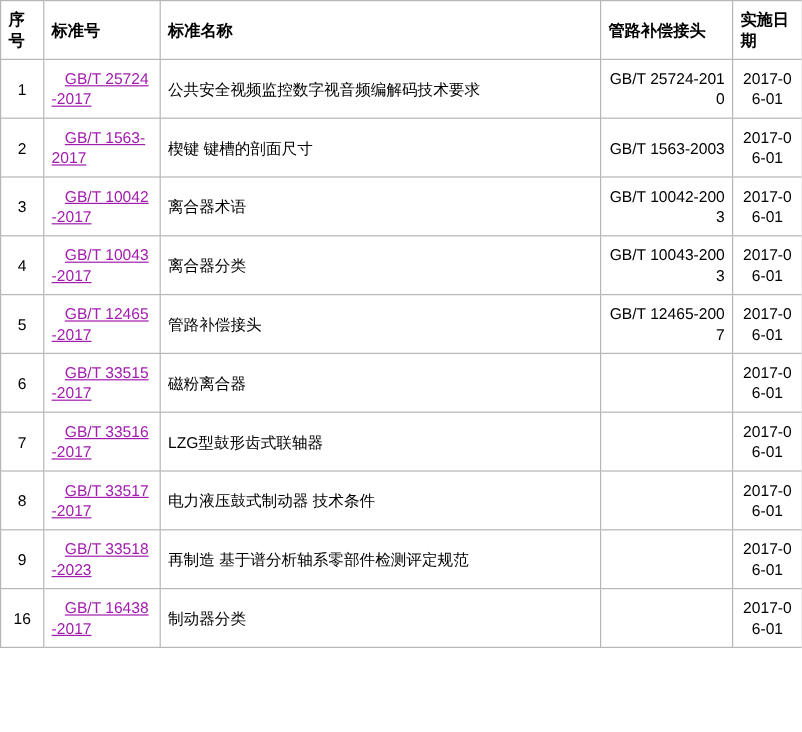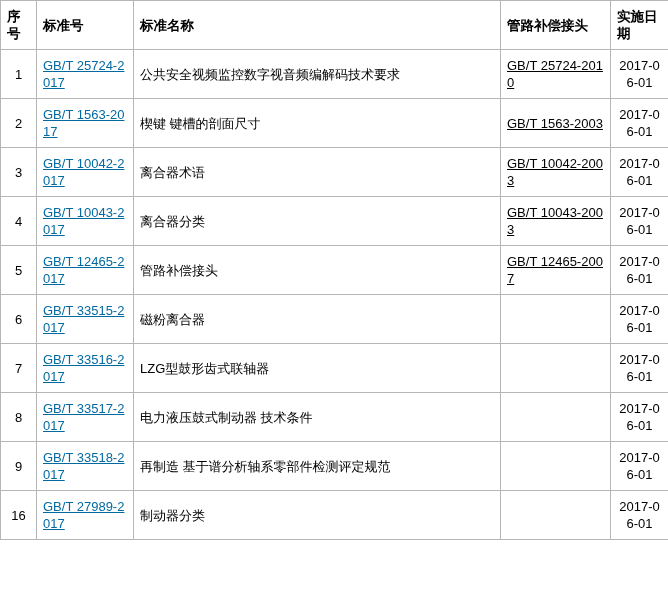--- a/index.html
+++ b/index.html
@@ -43,38 +43,38 @@
   col.c-date  { width: 58px; }
 
   td.idx, th.idx {
     text-align: center;
   }
   th.idx {
     text-align: left;
     padding-left: 5px;
   }
   td.num a {
-    color: #0369a1;
+    color: #a21caf;
     text-decoration: underline;
     word-break: break-all;
     cursor: pointer;
+    margin-left: 11px;
   }
   td.num {
     padding-left: 8px;
     padding-right: 4px;
   }
   td.name {
     padding-left: 10px;
   }
   td.alt {
-    text-align: left;
+    text-align: right;
     word-break: break-all;
     padding-left: 4px;
     padding-right: 4px;
-    text-decoration: underline;
   }
   td.date {
     text-align: center;
     word-break: break-all;
     padding-left: 4px;
     padding-right: 4px;
   }
   th.num, th.name { }
   th.alt { text-align: left; }
   th.date { text-align: left; }
@@ -152,26 +152,26 @@
       </tr>
       <tr class="row-h">
         <td class="idx">8</td>
         <td class="num"><a>GB/T 33517-2017</a></td>
         <td class="name">电力液压鼓式制动器 技术条件</td>
         <td class="alt"></td>
         <td class="date">2017-06-01</td>
       </tr>
       <tr class="row-h">
         <td class="idx">9</td>
-        <td class="num"><a>GB/T 33518-2017</a></td>
+        <td class="num"><a>GB/T 33518-2023</a></td>
         <td class="name">再制造 基于谱分析轴系零部件检测评定规范</td>
         <td class="alt"></td>
         <td class="date">2017-06-01</td>
       </tr>
       <tr class="row-h">
         <td class="idx">16</td>
-        <td class="num"><a>GB/T 27989-2017</a></td>
+        <td class="num"><a>GB/T 16438-2017</a></td>
         <td class="name">制动器分类</td>
         <td class="alt"></td>
         <td class="date">2017-06-01</td>
       </tr>
     </tbody>
 </table>
 
 </body></html>

